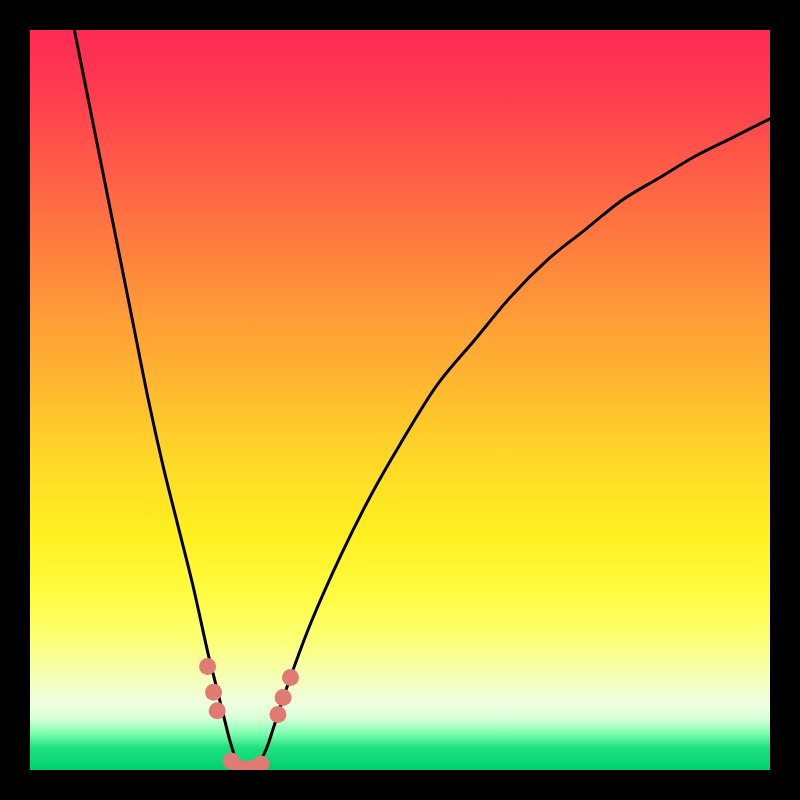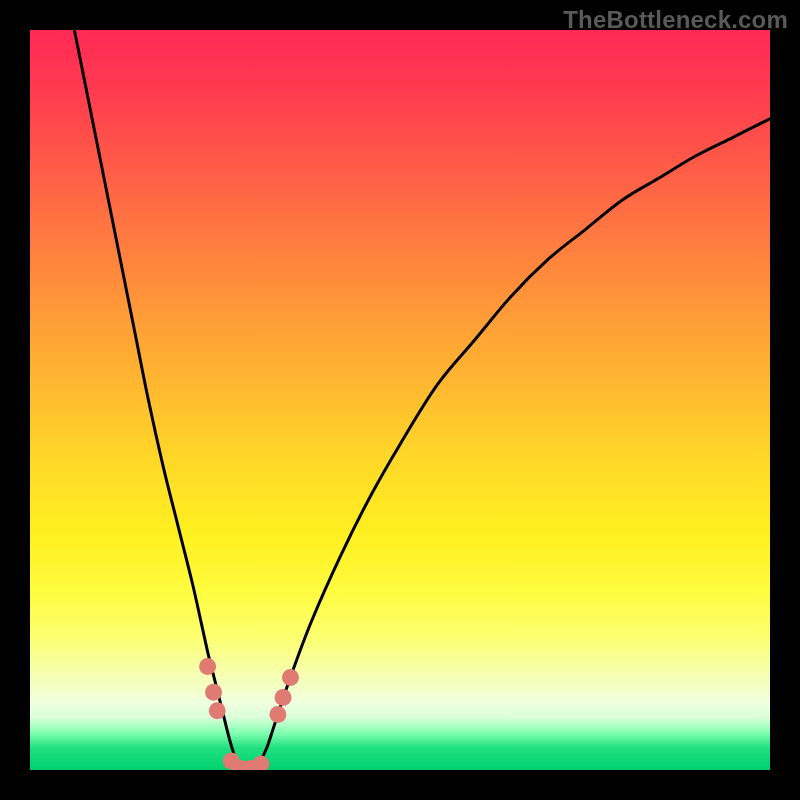--- a/index.html
+++ b/index.html
@@ -55,21 +55,20 @@
     position: absolute;
     inset: 0;
     width: 100%;
     height: 100%;
   }
 </style>
 </head>
 <body>
 
 <div class="frame">
-  <div class="watermark">TheBottleneck.com</div>
   <div class="plot-area">
     <div class="gradient-bg"></div>
     <svg class="curve" viewBox="0 0 740 740" preserveAspectRatio="none">
       <g id="curve-layer">
           <path d="M 44.4 0 C 46.86666666666666 12.333333333333371, 54.266666666666666 49.33333333333337, 59.2 74 C 64.13333333333333 98.66666666666663, 69.06666666666666 123.33333333333337, 74 148 C 78.93333333333332 172.66666666666663, 83.86666666666667 197.33333333333337, 88.8 222 C 93.73333333333332 246.66666666666663, 98.66666666666667 271.33333333333337, 103.60000000000001 296 C 108.53333333333333 320.6666666666667, 113.46666666666668 346.5666666666667, 118.4 370 C 123.33333333333334 393.4333333333333, 128.26666666666665 415.6333333333333, 133.2 436.6 C 138.13333333333333 457.56666666666666, 143.06666666666666 476.0666666666667, 148 495.79999999999995 C 152.93333333333334 515.5333333333333, 157.86666666666665 534.0333333333333, 162.8 555 C 167.73333333333335 575.9666666666667, 173.89999999999998 605.5666666666666, 177.6 621.6 C 181.29999999999998 637.6333333333333, 182.53333333333333 641.3333333333334, 185 651.2 C 187.46666666666664 661.0666666666667, 189.93333333333334 670.9333333333334, 192.4 680.8 C 194.86666666666665 690.6666666666666, 197.33333333333334 701.7666666666667, 199.8 710.4 C 202.26666666666665 719.0333333333333, 204.73333333333335 727.6666666666666, 207.20000000000002 732.6 C 209.66666666666666 737.5333333333333, 212.13333333333335 738.7666666666667, 214.6 740 C 217.06666666666666 741.2333333333333, 219.53333333333336 741.2333333333333, 222 740 C 224.46666666666667 738.7666666666667, 226.93333333333337 736.3, 229.4 732.6 C 231.86666666666665 728.9, 234.33333333333331 723.9666666666667, 236.8 717.8 C 239.26666666666668 711.6333333333333, 240.5 706.7, 244.20000000000002 695.6 C 247.9 684.5, 252.8333333333333 668.4666666666667, 259 651.2 C 265.1666666666667 633.9333333333333, 272.56666666666666 612.9666666666667, 281.2 592 C 289.8333333333333 571.0333333333333, 300.9333333333333 546.3666666666667, 310.8 525.4 C 320.6666666666667 504.4333333333334, 330.5333333333333 484.70000000000005, 340.40000000000003 466.2 C 350.2666666666667 447.7, 358.9 432.90000000000003, 370 414.4 C 381.1 395.9, 394.6666666666667 372.4666666666667, 407.00000000000006 355.2 C 419.3333333333333 337.93333333333334, 431.6666666666667 325.59999999999997, 444 310.8 C 456.33333333333337 296, 468.66666666666663 279.9666666666667, 481 266.4 C 493.33333333333337 252.83333333333331, 505.6666666666666 240.49999999999994, 518 229.40000000000003 C 530.3333333333334 218.30000000000007, 542.6666666666666 209.66666666666663, 555 199.80000000000007 C 567.3333333333334 189.9333333333334, 579.6666666666666 178.83333333333337, 592 170.19999999999993 C 604.3333333333334 161.5666666666666, 616.6666666666666 155.39999999999998, 629 148 C 641.3333333333334 140.5999999999999, 653.6666666666666 132.58333333333337, 666 125.80000000000007 C 678.3333333333334 119.01666666666665, 690.6666666666666 113.4666666666667, 703 107.30000000000007 C 715.3333333333334 101.13333333333333, 733.8333333333334 91.88333333333344, 740 88.79999999999995" fill="none" stroke="#000000" stroke-width="3" stroke-linecap="round"></path>
         </g>
       <g id="marker-layer">
           <circle cx="177.6" cy="636.4" r="8.5" fill="#df7b73"></circle>
           <circle cx="183.52" cy="662.3" r="8.5" fill="#df7b73"></circle>
           <circle cx="187.22" cy="680.8" r="8.5" fill="#df7b73"></circle>

